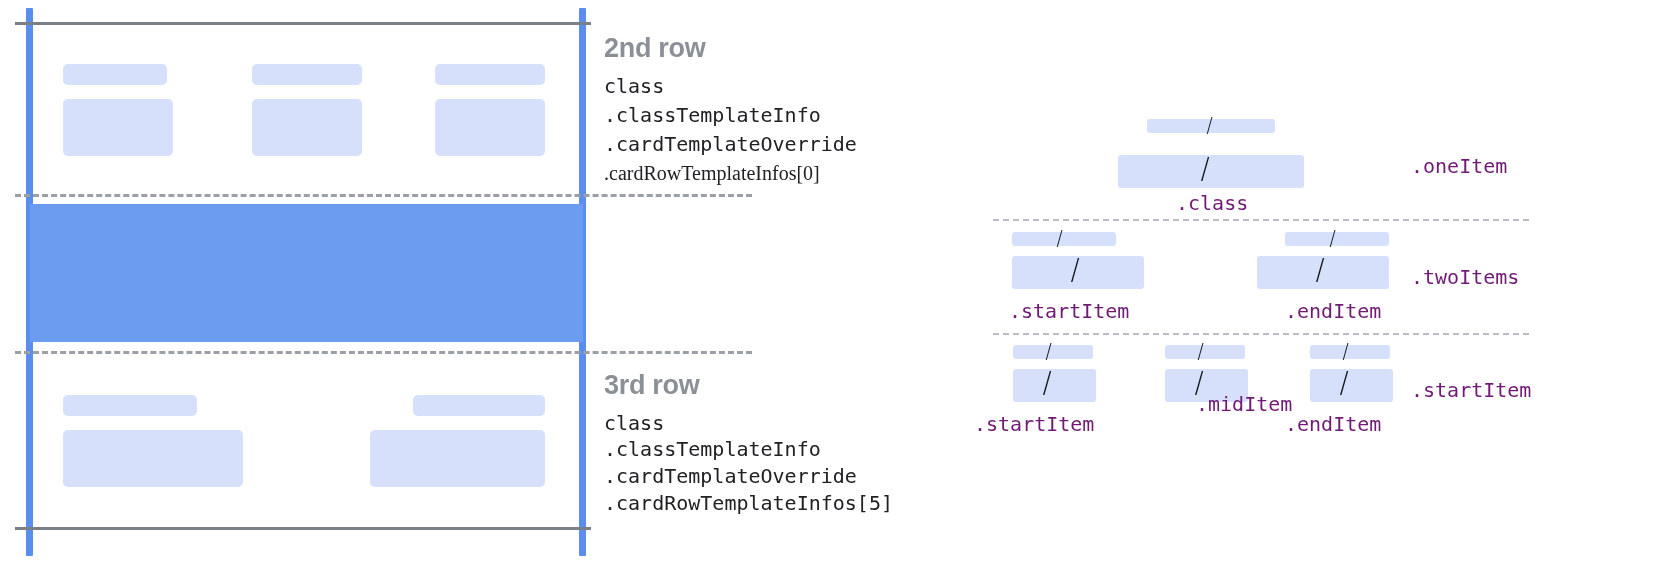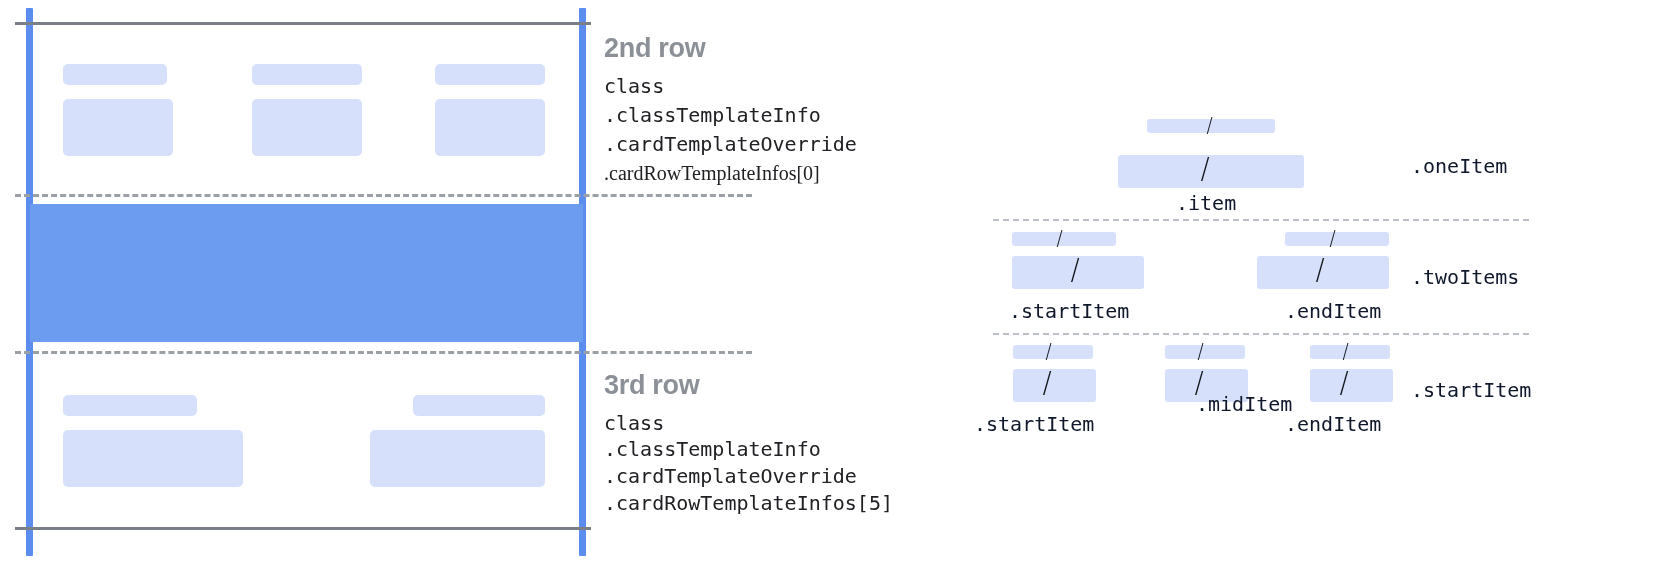--- a/index.html
+++ b/index.html
@@ -80,21 +80,21 @@
     color: #111418;
     line-height: 1;
     transform: scaleX(0.82);
     font-weight: 500;
     user-select: none;
   }
   .dlabel {
     position: absolute;
     font-family: "DejaVu Sans Mono", monospace;
     font-size: 20px;
-    color: #0f172a;
+    color: #701a75;
     white-space: pre;
   }
 </style>
 </head>
 <body>
 
 <div id="root">
 
   <div>
 
@@ -146,21 +146,21 @@
 
   <div>
 
     <div>
       <div class="slot" style="left:1147px; top:119px; width:128px; height:14px;"></div>
       <div class="slash" style="left:1206px; top:113px; font-size:25px;">/</div>
 
       <div class="slot" style="left:1118px; top:155px; width:186px; height:33px;"></div>
       <div class="slash" style="left:1200px; top:151px; font-size:36px;">/</div>
 
-      <div class="dlabel" style="left:1176px; top:191px;">.item</div>
+      <div class="dlabel" style="left:1176px; top:191px;">.class</div>
 
       <div class="dlabel" style="left:1411px; top:154px;">.oneItem</div>
     </div>
 
     <div class="dline-thin" style="left:993px; top:219px; width:536px;"></div>
 
     <div>
       <div class="slot" style="left:1012px; top:232px; width:104px; height:14px;"></div>
       <div class="slash" style="left:1056px; top:226px; font-size:25px;">/</div>
 

